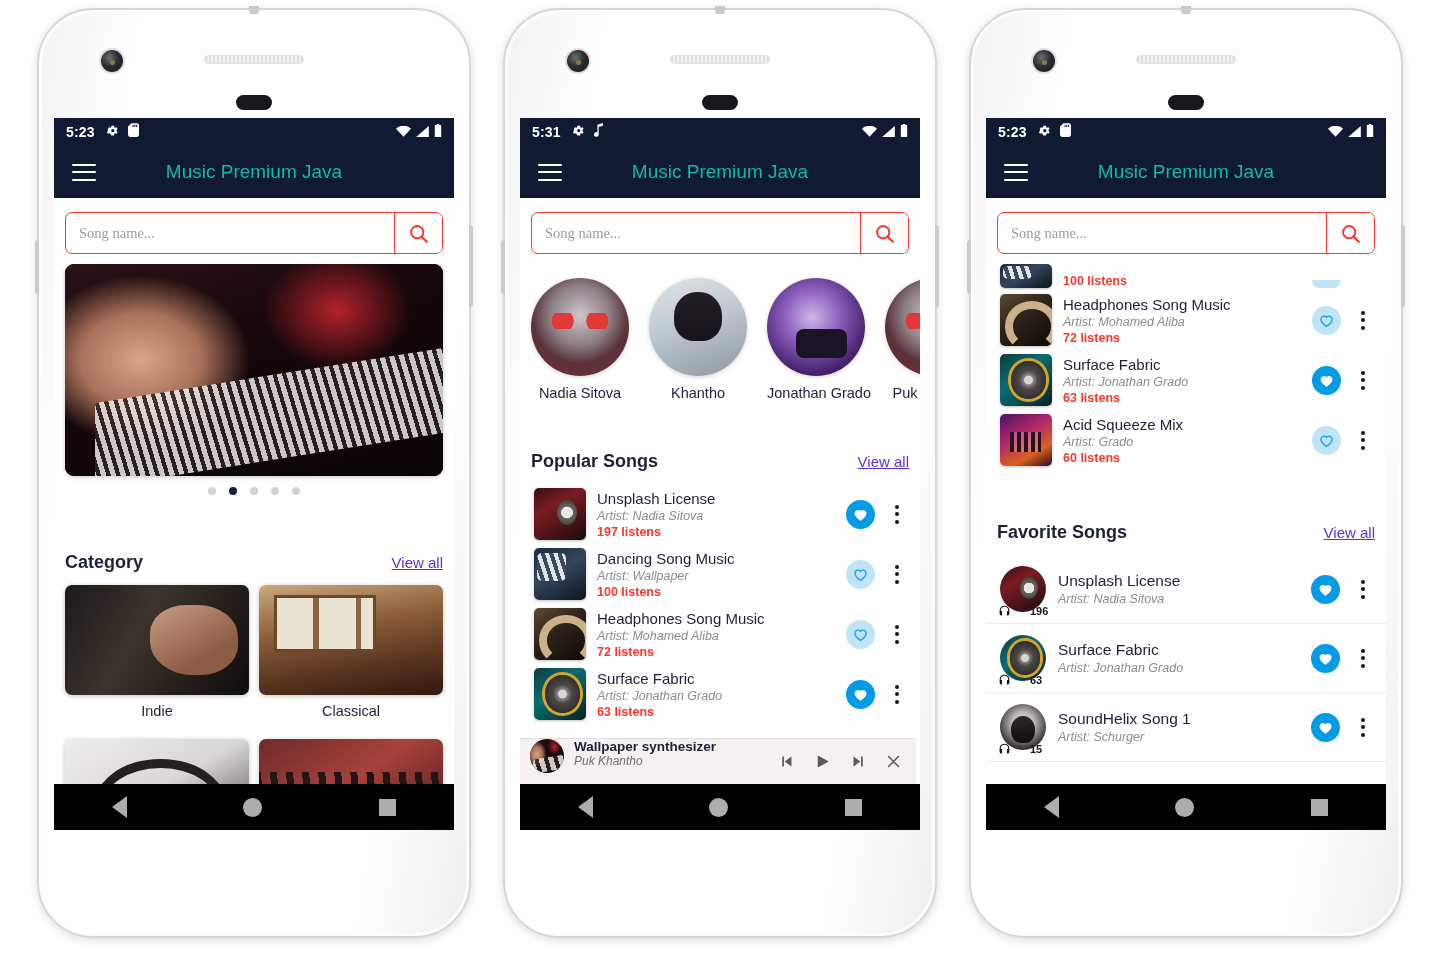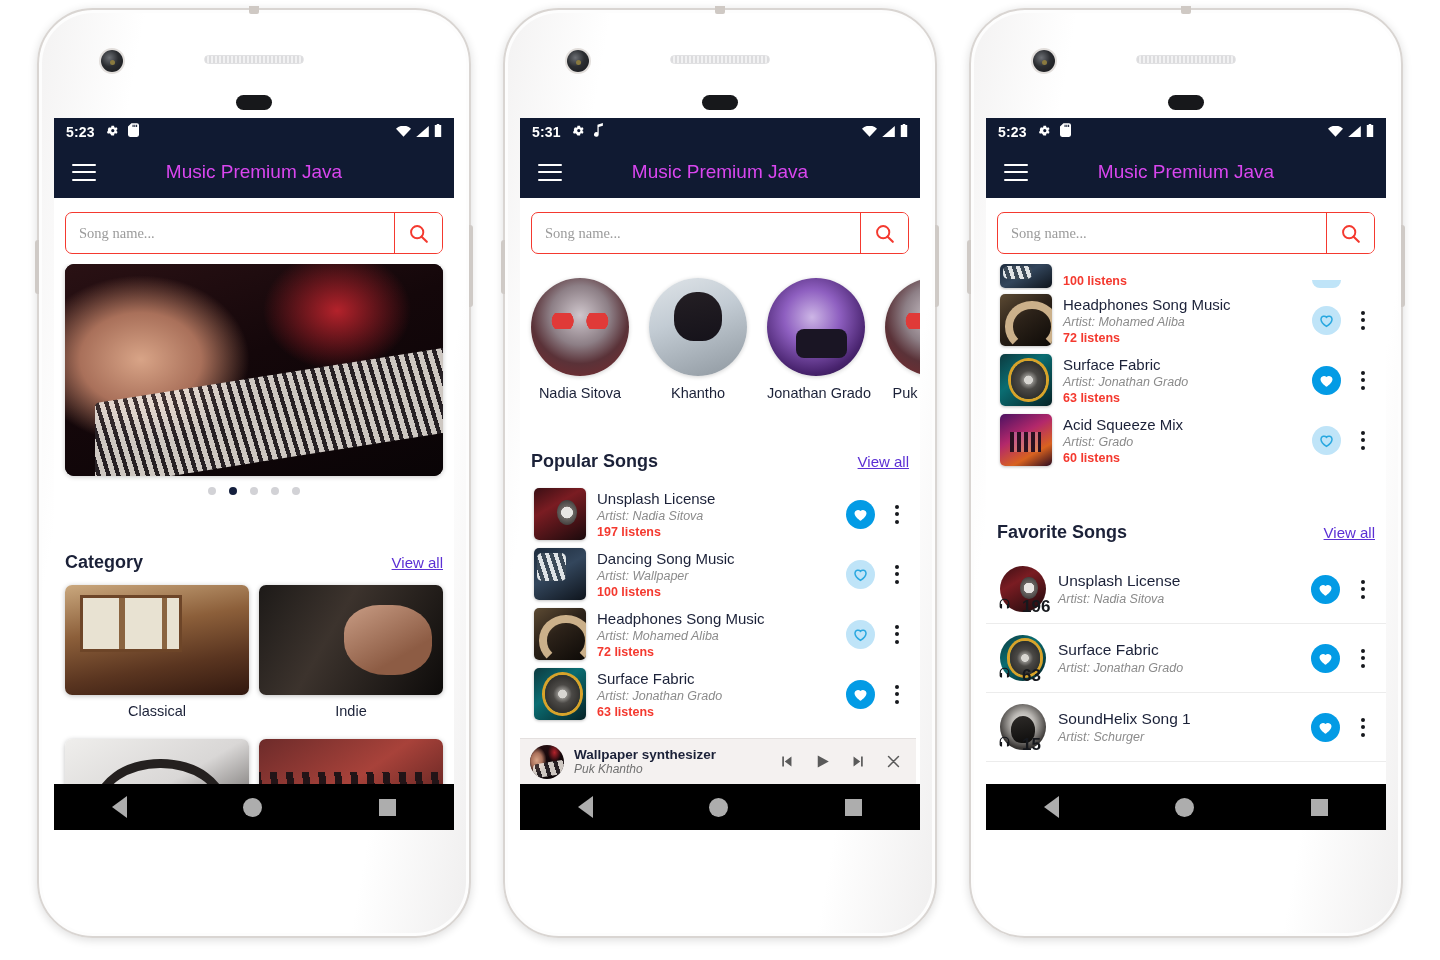--- a/index.html
+++ b/index.html
@@ -46,21 +46,21 @@
   
   .statusbar { height: 28px; background:#101a32; display:flex; align-items:center; padding:0 12px; color:#fff; flex:0 0 auto; }
   .sb-time { font-size:14px; font-weight:bold; letter-spacing:.2px; }
   .sb-left-icons { display:flex; align-items:center; gap:9px; margin-left:11px; }
   .sb-right { margin-left:auto; display:flex; align-items:center; gap:5px; }
 
   
   .appbar { height:52px; background:#101a32; display:flex; align-items:center; padding:0 18px; flex:0 0 auto; }
   .hamburger { width:24px; height:17px; display:flex; flex-direction:column; justify-content:space-between; cursor:pointer; }
   .hamburger span { display:block; height:2px; background:#fff; border-radius:1px; }
-  .appbar-title { flex:1; text-align:center; color:#d946ef; font-size:19px; margin-right:24px; }
+  .appbar-title { flex:1; text-align:center; color:#14b8a6; font-size:19px; margin-right:24px; }
 
   
   .searchwrap { padding:14px 11px 10px; flex:0 0 auto; background:#fff; }
   .searchbox { height:42px; border:1.6px solid #f4392f; border-radius:7px; display:flex; align-items:center; overflow:hidden; }
   .searchbox input { flex:1; border:0; outline:0; height:100%; padding:0 13px; font-size:14.5px; color:#333;
                      font-family:Liberation Serif, serif; background:transparent; }
   .searchbox input::placeholder { color:#9b9b9b; }
   .search-btn { width:48px; height:100%; border-left:1.5px solid #f4392f; display:flex; align-items:center; justify-content:center; background:#fff; cursor:pointer; }
 
   
@@ -101,28 +101,28 @@
   .heart { width:29px; height:29px; border-radius:50%; display:flex; align-items:center; justify-content:center; flex:0 0 auto; cursor:pointer; }
   .heart.on { background:#039be5; }
   .heart.off { background:#bfe4f8; }
   .kebab { width:22px; display:flex; flex-direction:column; align-items:center; gap:3.5px; flex:0 0 auto; cursor:pointer; padding:6px 0; }
   .kebab i { width:4px; height:4px; background:#16181d; border-radius:50%; display:block; }
 
   
   .favrow { display:flex; align-items:center; padding:11px 12px 11px 14px; gap:12px; border-bottom:1px solid #ececec; }
   .fav-ava-wrap { position:relative; width:46px; flex:0 0 auto; }
   .fav-ava { width:46px; height:46px; border-radius:50%; overflow:hidden; }
-  .fav-badge { position:absolute; left:-2px; bottom:-5px; display:flex; align-items:flex-start; gap:11px; font-size:17px; font-weight:bold; color:#16181d; }
+  .fav-badge { position:absolute; left:-2px; bottom:-5px; display:flex; align-items:flex-end; gap:19px; font-size:11px; font-weight:bold; color:#16181d; }
   .fav-meta { flex:1; min-width:0; }
   .fav-title { font-size:15.5px; color:#1b2138; }
   .fav-artist { font-size:12.5px; color:#8b8b8b; font-style:italic; padding-top:2px; }
 
   
   .miniplayer { position:absolute; left:0; right:4px; bottom:0; height:46px; background:#f4f1f0;
-                display:flex; align-items:center; padding:0 12px 0 10px; gap:10px; border-top:1px solid #e4e0df; }
+                display:flex; padding:0 12px 0 10px; gap:10px; border-top:1px solid #e4e0df; }
   .mp-ava { width:34px; height:34px; border-radius:50%; overflow:hidden; flex:0 0 auto; }
   .mp-meta { flex:1; min-width:0; }
   .mp-title { font-size:13.5px; font-weight:bold; color:#1b2138; }
   .mp-artist { font-size:12px; color:#6f6f6f; font-style:italic; }
   .mp-ctrls { display:flex; align-items:center; gap:18px; padding-right:2px; }
   .mp-btn { cursor:pointer; display:flex; align-items:center; justify-content:center; }
 
   
   .navbar { height:46px; background:#000; display:flex; align-items:center; justify-content:space-around; flex:0 0 auto; }
   .nav-back { width:0; height:0; border-top:11px solid transparent; border-bottom:11px solid transparent; border-right:15px solid #adadad; cursor:pointer; }
@@ -262,29 +262,29 @@
         </div>
 
         <div class="sechead">
           <h2>Category</h2>
           <span class="viewall">View all</span>
         </div>
 
         <div class="catgrid">
           <div class="catcard">
             <div class="catimg">
-                <div class="ph ph-room"></div>
-              </div>
-            <div class="catlabel">Classical</div>
+                <div class="ph ph-strings"></div>
+              </div>
+            <div class="catlabel">Indie</div>
           </div>
           <div class="catcard">
             <div class="catimg">
-                <div class="ph ph-strings"></div>
-              </div>
-            <div class="catlabel">Indie</div>
+                <div class="ph ph-room"></div>
+              </div>
+            <div class="catlabel">Classical</div>
           </div>
           <div class="catcard">
             <div class="catimg">
                 <div class="ph ph-head"></div>
               </div>
           </div>
           <div class="catcard">
             <div class="catimg">
                 <div class="ph ph-synth"></div>
               </div>

